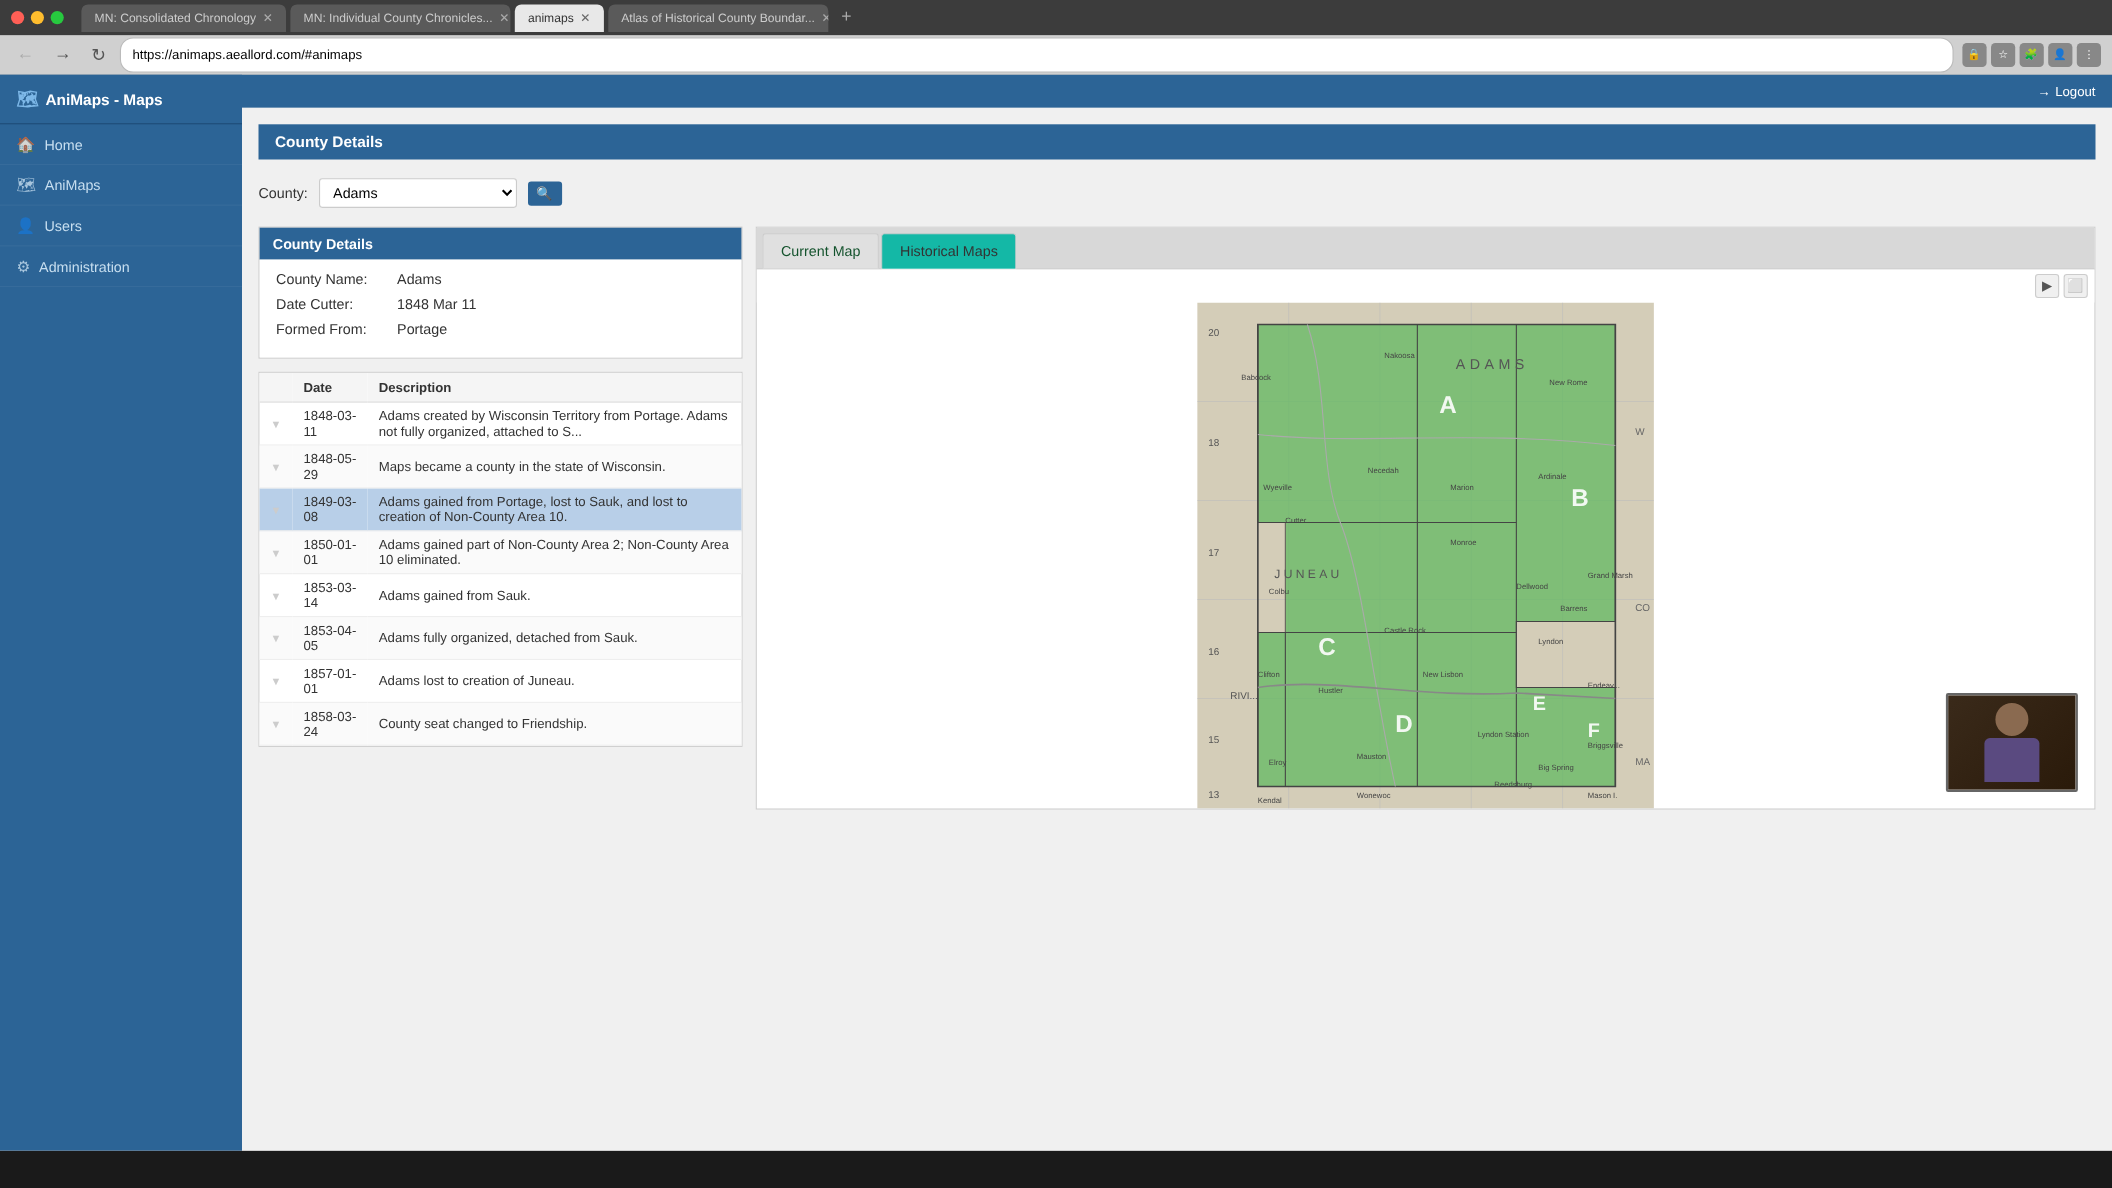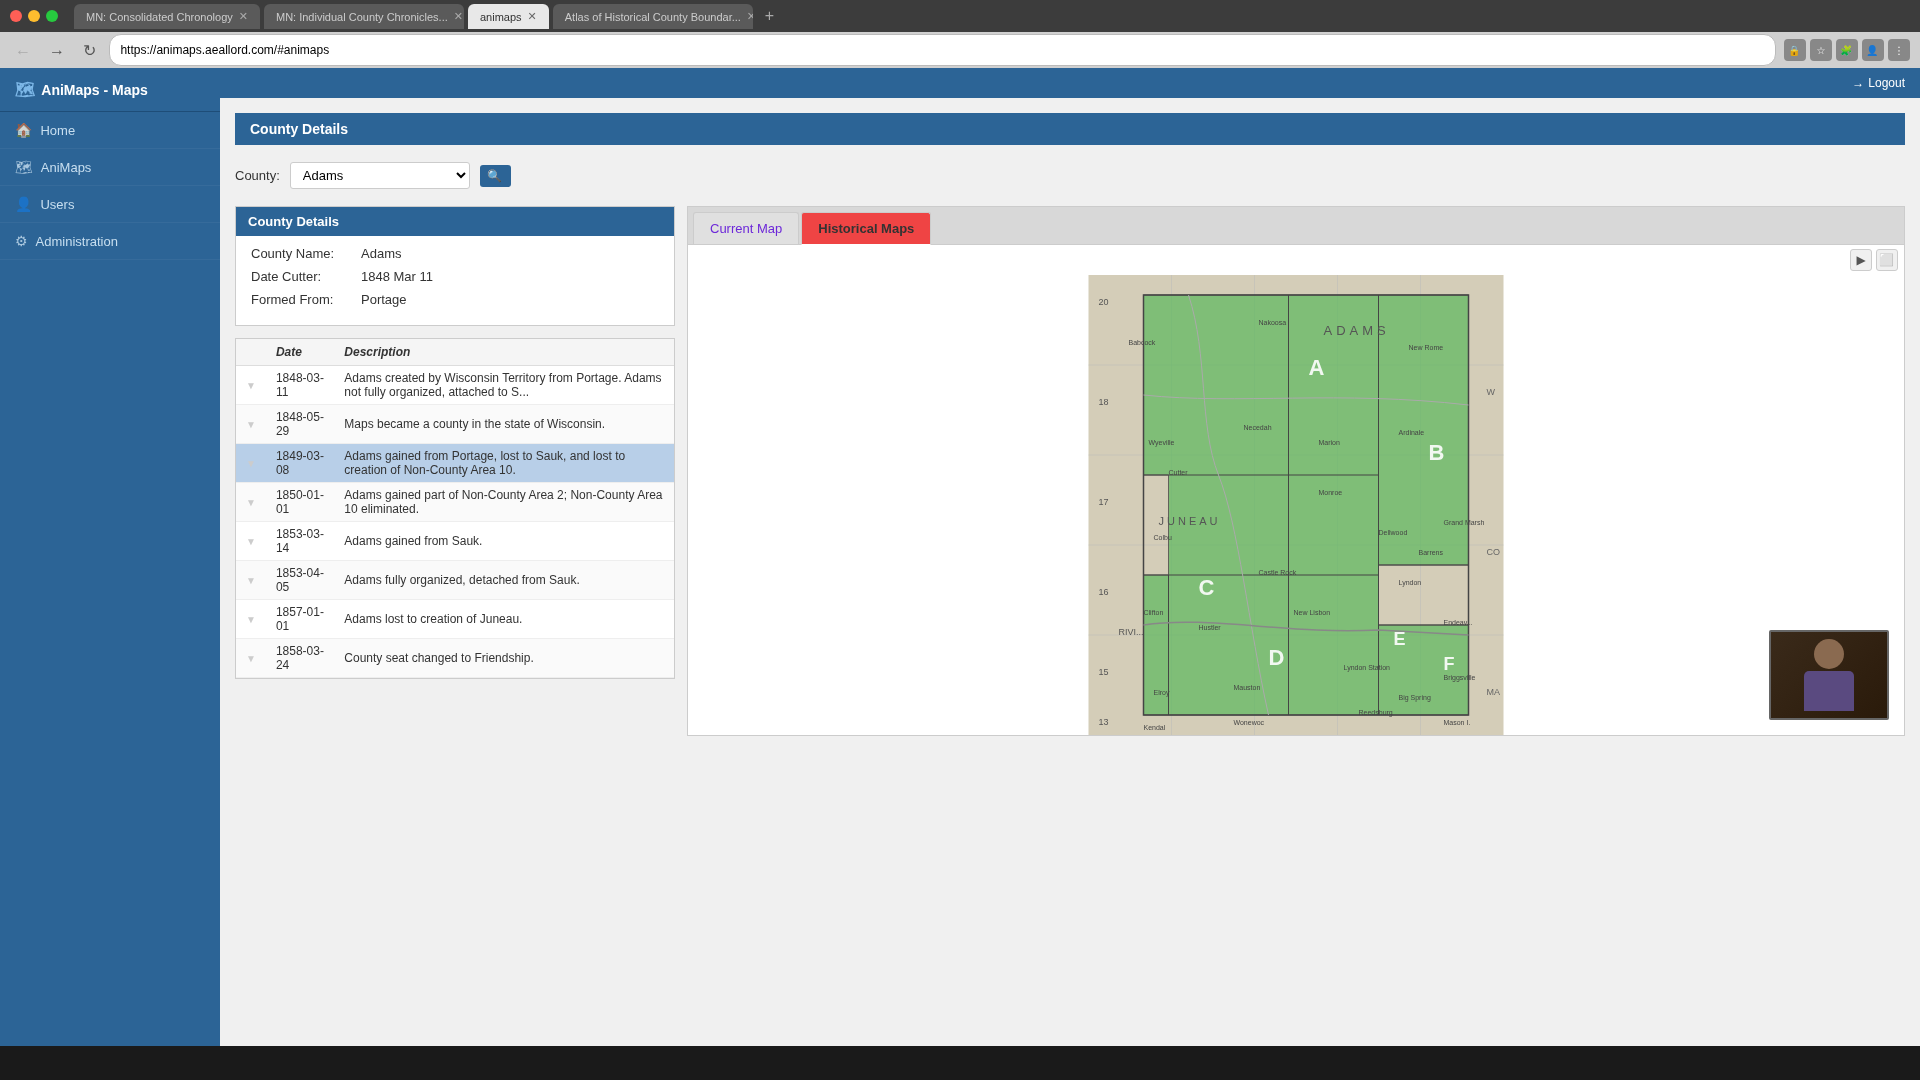--- a/index.html
+++ b/index.html
@@ -59,27 +59,27 @@
     
     .county-details-box { border: 1px solid #ccc; margin-bottom: 12px; }
     .county-details-content { padding: 10px 15px; background: white; }
     .detail-row { display: flex; align-items: flex-end; margin-bottom: 8px; }
     .detail-label { font-size: 13px; color: #333; min-width: 110px; font-weight: normal; }
     .detail-value { font-size: 13px; color: #333; }
 
     
     .events-box { border: 1px solid #ccc; }
     .events-table { width: 100%; border-collapse: collapse; background: white; }
-    .events-table th { background: #f5f5f5; padding: 6px 10px; text-align: left; font-size: 12px; font-weight: bold; color: #333; border-bottom: 1px solid #ddd; font-style: italic; }
+    .events-table th { background: #f5f5f5; padding: 6px 10px; text-align: left; font-size: 12px; font-weight: bold; color: #333; border-bottom: 1px solid #ddd; }
     .events-table td { padding: 5px 10px; font-size: 12px; color: #333; border-bottom: 1px solid #eee; }
     .events-table tr:nth-child(even) { background: #fafafa; }
     .events-table tr.highlighted { background: #b8cfe8; }
     .row-icon { color: #ccc; font-size: 10px; cursor: pointer; }
-    .map-tab { padding: 8px 16px; font-size: 13px; cursor: pointer; border: 1px solid #ccc; border-bottom: none; margin-right: 2px; border-radius: 3px 3px 0 0; background: #e0e0e0; color: #6d28d9; }
-    .map-tab.active { background: #ef4444; color: #333; font-weight: bold; border-bottom: 1px solid white; margin-bottom: -1px; }
+    .map-tab { padding: 8px 16px; font-size: 13px; cursor: pointer; border: 1px solid #ccc; border-bottom: none; margin-right: 2px; border-radius: 3px 3px 0 0; background: #e0e0e0; color: #14532d; }
+    .map-tab.active { background: #14b8a6; color: #333; font-weight: normal; border-bottom: 1px solid white; margin-bottom: -1px; }
     .map-controls { display: flex; justify-content: flex-end; padding: 4px 6px; background: white; gap: 4px; }
     .map-ctrl-btn { background: #f0f0f0; border: 1px solid #ccc; border-radius: 3px; width: 22px; height: 22px; cursor: pointer; display: flex; align-items: center; justify-content: center; font-size: 12px; color: #555; }
 
     
     .map-container { width: 100%; height: 460px; position: relative; }
 
     
     .webcam-box { position: absolute; bottom: 30px; right: 20px; width: 130px; height: 100px; background: #222; border: 2px solid #555; overflow: hidden; }
   </style>
 </head>

